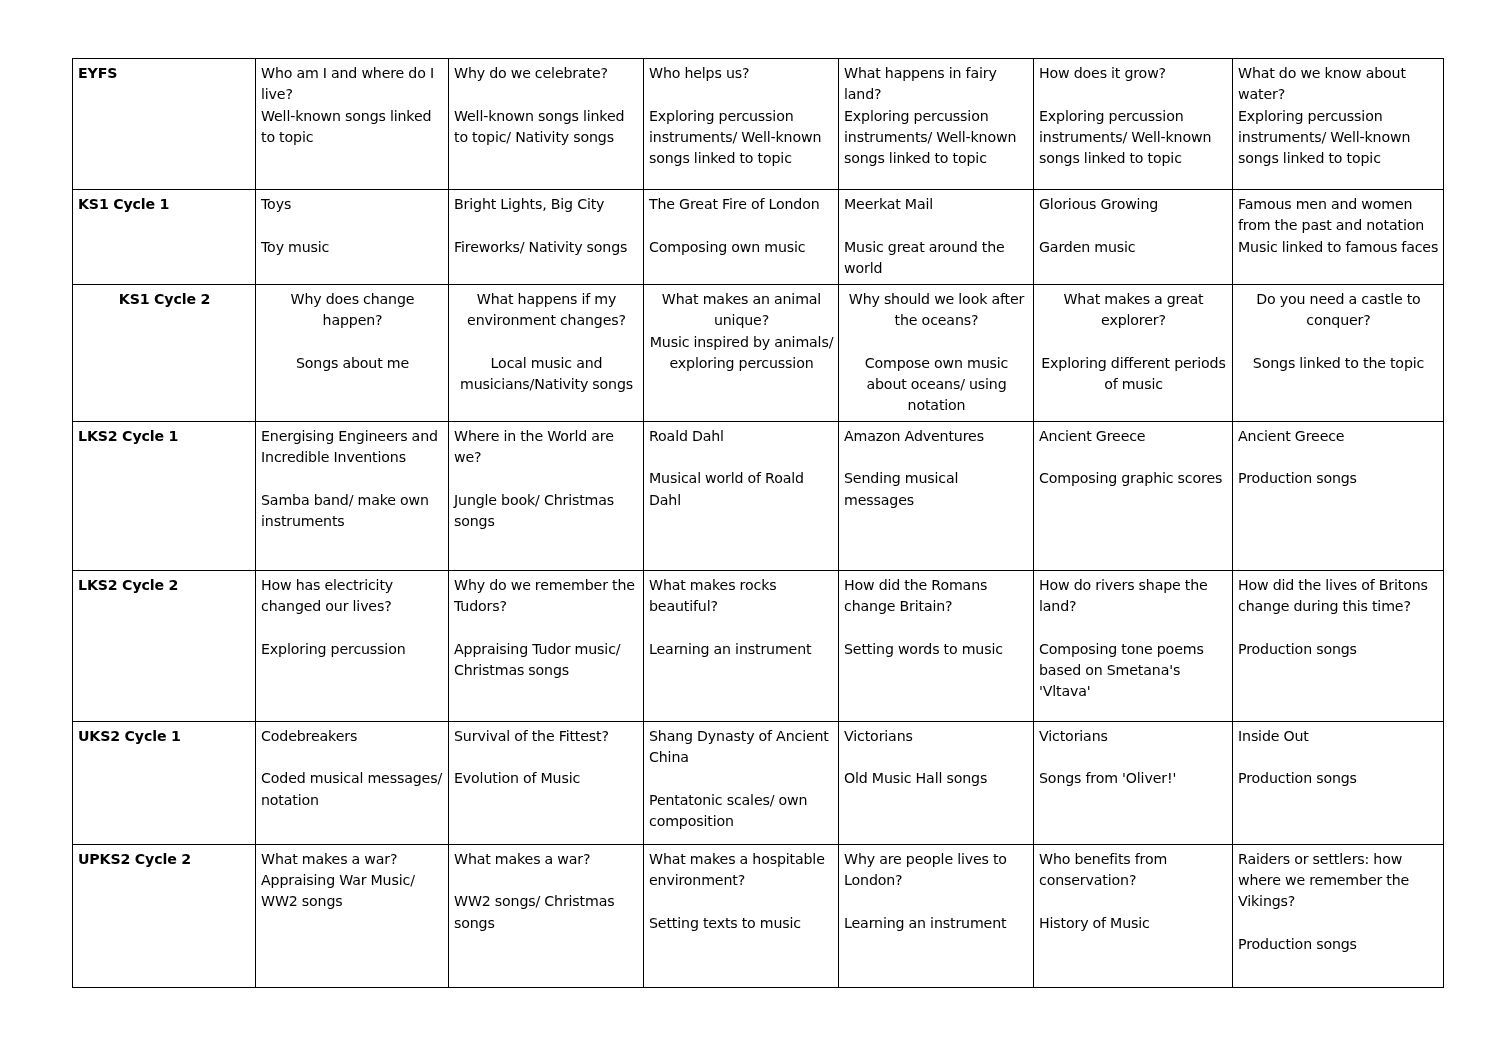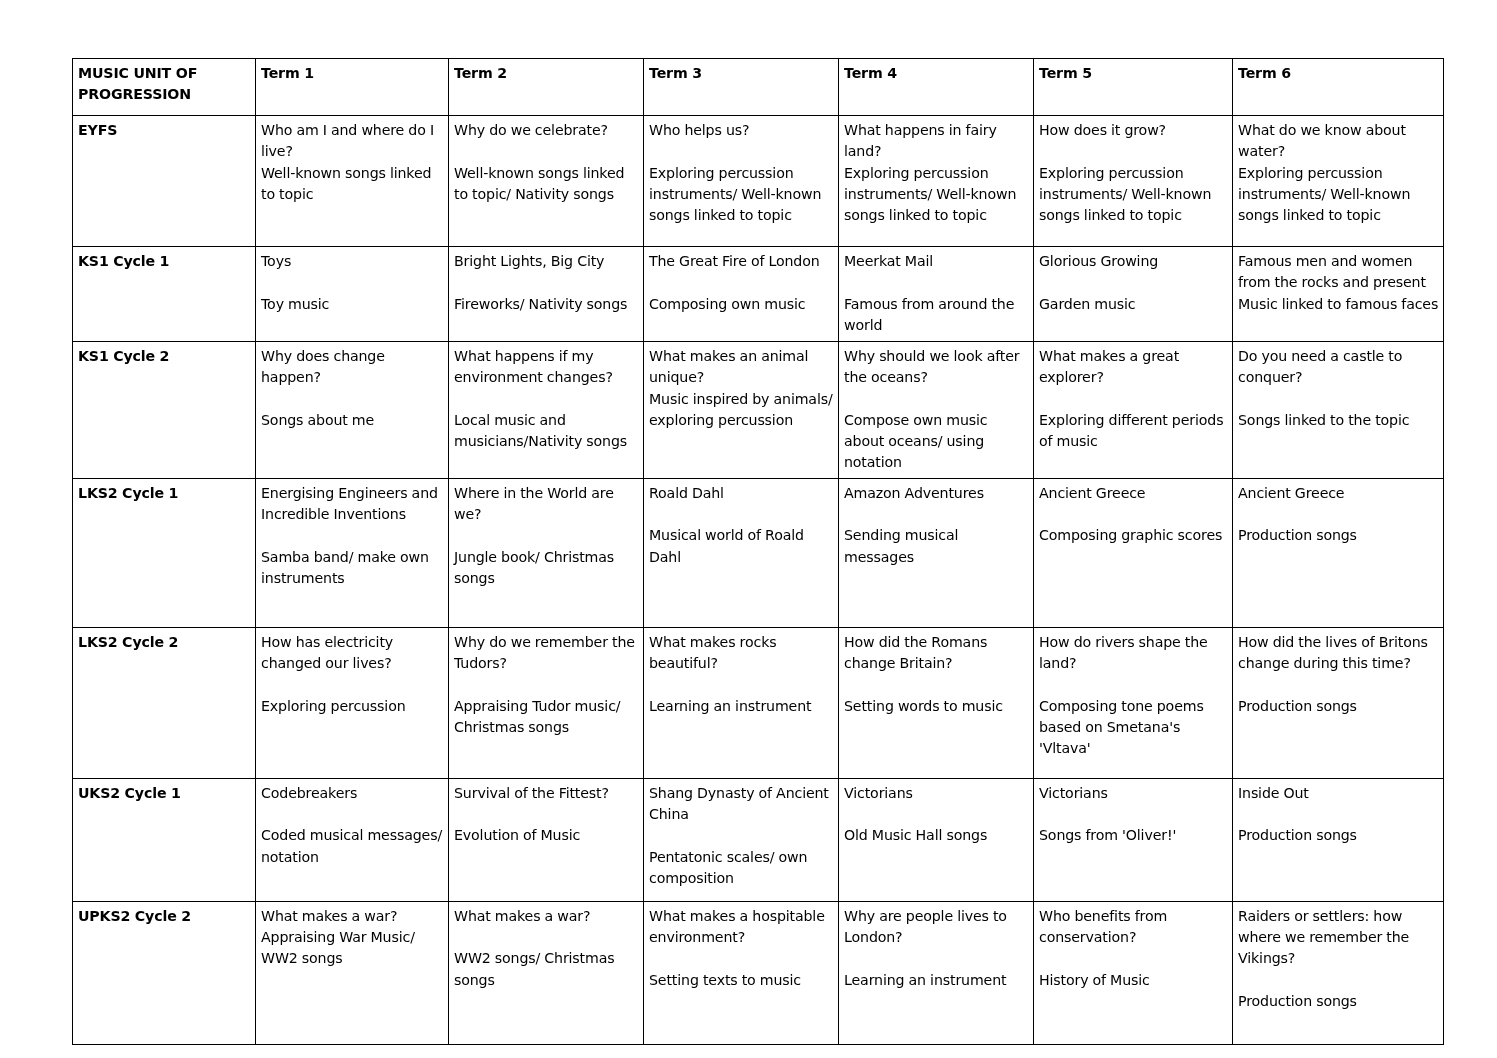--- a/index.html
+++ b/index.html
@@ -77,21 +77,21 @@
     display: block;
   }
   .gap {
     display: block;
     height: 1.5em;
   }
 
   
   tr.r-eyfs td      { height: 122px; margin-left: 40px; }
   tr.r-ks1c1 td     { height: 86px; margin-top: 44px;  }
-  tr.r-ks1c2 td     { height: 110px; }
+  tr.r-ks1c2 td     { height: 110px; text-align: center; }
   tr.r-lks2c1 td    { height: 140px; }
   tr.r-lks2c2 td    { height: 142px; }
   tr.r-uks2c1 td    { height: 114px; }
   tr.r-upks2c2 td   { height: 134px; }
 
   
   td.vmid { vertical-align: middle; }
 </style>
 </head>
 <body>
@@ -101,29 +101,20 @@
     <colgroup>
       <col class="c0">
         <col class="c1">
         <col class="c2">
         <col class="c3">
       <col class="c4">
         <col class="c5">
         <col class="c6">
     </colgroup>
     <tbody>
-      <tr class="header-row">
-        <td class="header-cell">MUSIC UNIT OF PROGRESSION</td>
-        <td class="header-cell">Term 1</td>
-        <td class="header-cell">Term 2</td>
-        <td class="header-cell">Term 3</td>
-        <td class="header-cell">Term 4</td>
-        <td class="header-cell">Term 5</td>
-        <td class="header-cell">Term 6</td>
-      </tr>
 
       <tr class="r-eyfs">
         <td class="row-label">EYFS</td>
         <td>
             <span class="topic">Who am I and where do I live?</span>
             <span class="activity">Well-known songs linked to topic</span>
           </td>
         <td>
             <span class="topic">Why do we celebrate?</span>
             <span class="gap"></span>
@@ -162,29 +153,29 @@
             <span class="activity">Fireworks/ Nativity songs</span>
           </td>
         <td>
             <span class="topic">The Great Fire of London</span>
             <span class="gap"></span>
             <span class="activity">Composing own music</span>
           </td>
         <td>
             <span class="topic">Meerkat Mail</span>
             <span class="gap"></span>
-            <span class="activity">Famous from around the world</span>
+            <span class="activity">Music great around the world</span>
           </td>
         <td>
             <span class="topic">Glorious Growing</span>
             <span class="gap"></span>
             <span class="activity">Garden music</span>
           </td>
         <td>
-            <span class="topic">Famous men and women from the rocks and present</span>
+            <span class="topic">Famous men and women from the past and notation</span>
             <span class="activity">Music linked to famous faces</span>
           </td>
       </tr>
 
       <tr class="r-ks1c2">
         <td class="row-label">KS1  Cycle 2</td>
         <td>
             <span class="topic">Why does change happen?</span>
             <span class="gap"></span>
             <span class="activity">Songs about me</span>

